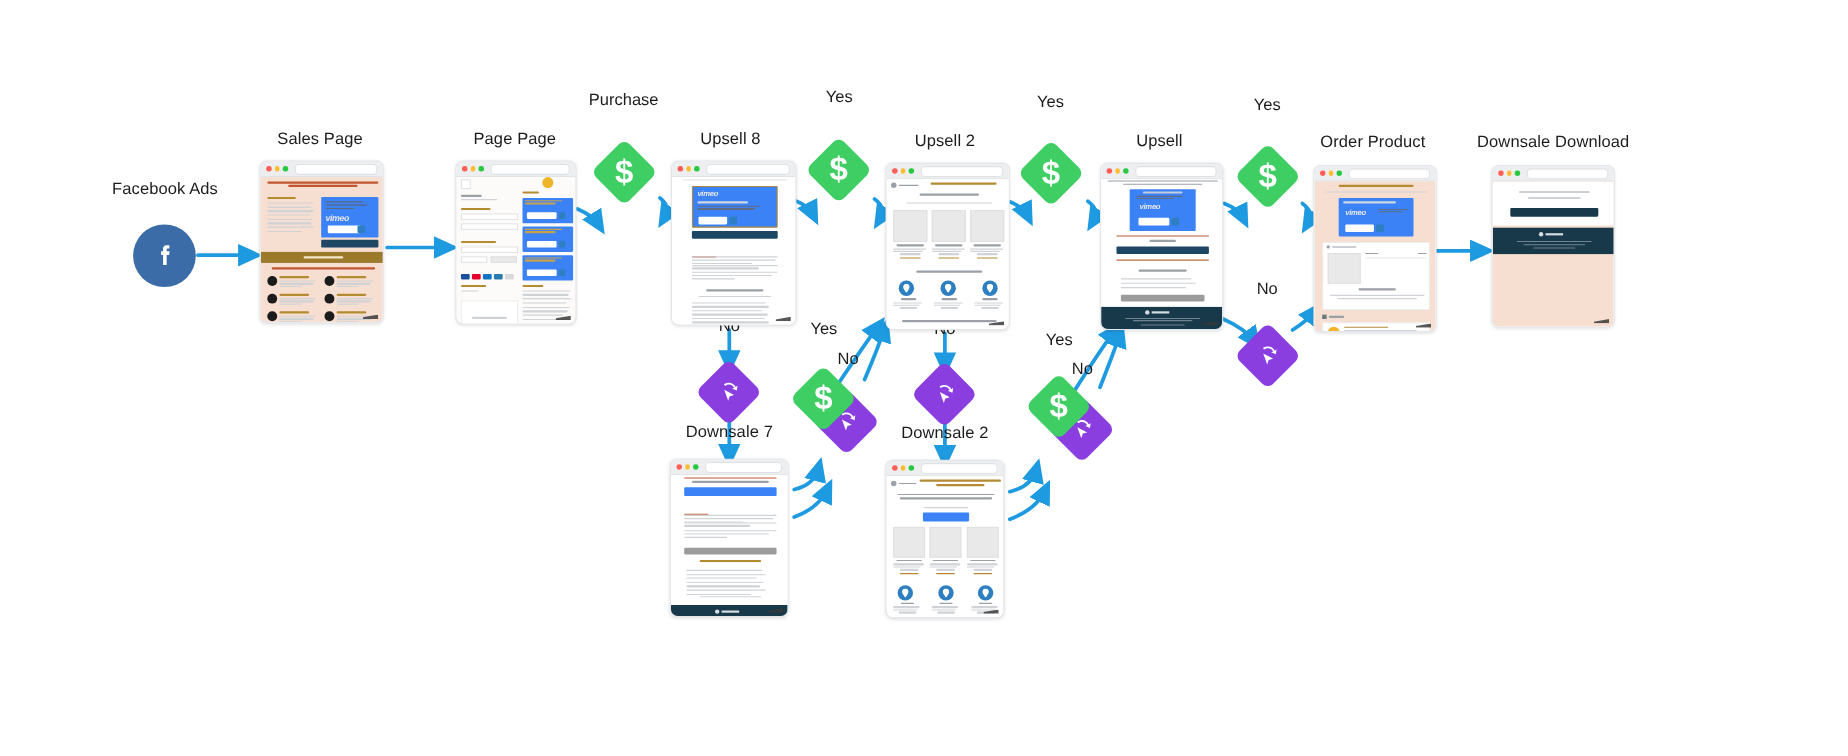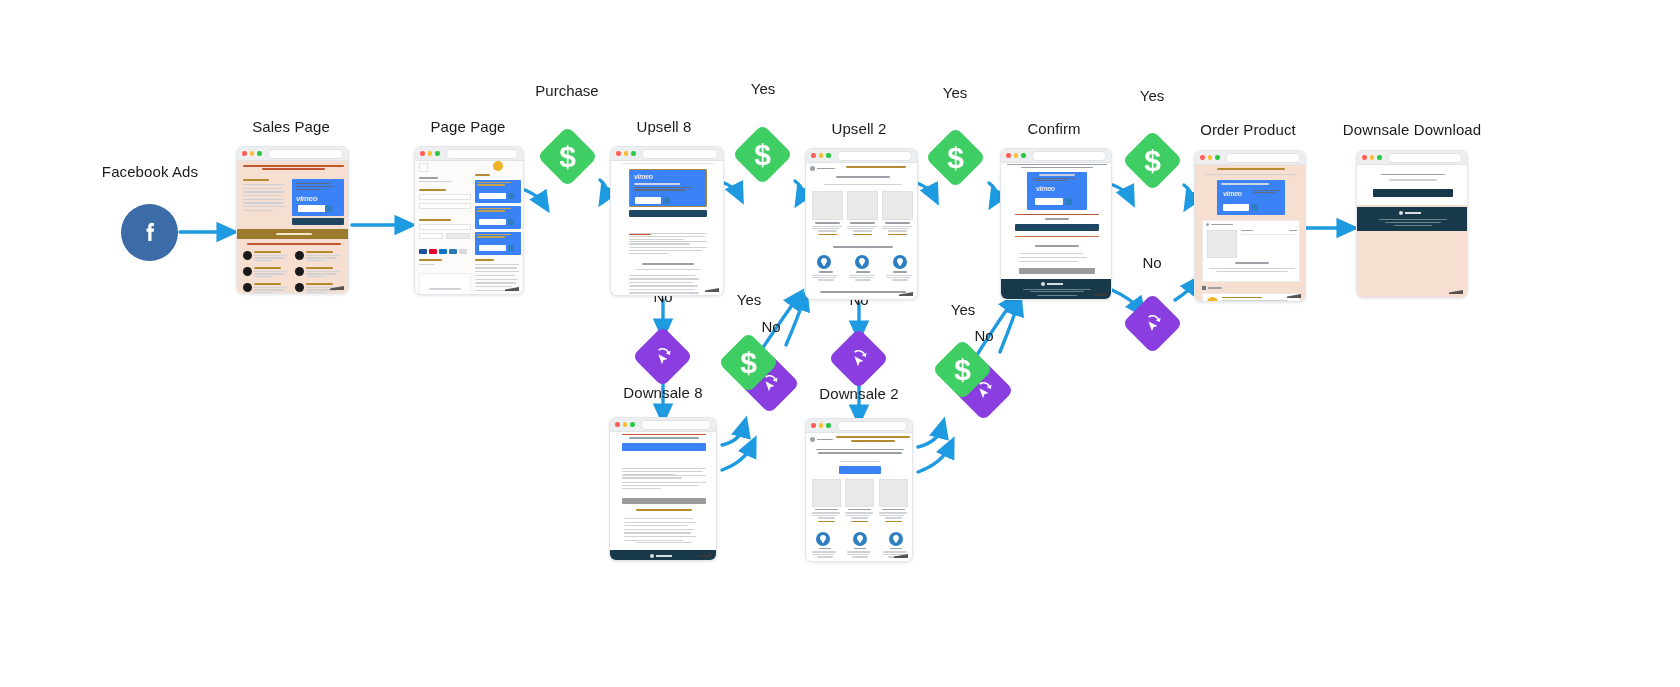--- a/index.html
+++ b/index.html
@@ -193,24 +193,24 @@
       <path d="M1112,290 q20,9 28,20"></path>
 
       <path d="M1175,300 q14,-9 20,-17"></path>
     </g>
   </svg>
 
   <div class="stage-label" style="left:291px;top:118px;">Sales Page</div>
   <div class="stage-label" style="left:468px;top:118px;">Page Page</div>
   <div class="stage-label" style="left:664px;top:118px;">Upsell 8</div>
   <div class="stage-label" style="left:859px;top:120px;">Upsell 2</div>
-  <div class="stage-label" style="left:1054px;top:120px;">Confirm</div>
+  <div class="stage-label" style="left:1054px;top:120px;">Upsell</div>
   <div class="stage-label" style="left:1248px;top:121px;">Order Product</div>
   <div class="stage-label" style="left:1412px;top:121px;">Downsale Download</div>
-  <div class="stage-label" style="left:663px;top:384px;">Downsale 8</div>
+  <div class="stage-label" style="left:663px;top:384px;">Downsale 7</div>
   <div class="stage-label" style="left:859px;top:385px;">Downsale 2</div>
 
   <div class="edge-label" style="left:567px;top:82px;">Purchase</div>
   <div class="edge-label" style="left:763px;top:80px;">Yes</div>
   <div class="edge-label" style="left:955px;top:84px;">Yes</div>
   <div class="edge-label" style="left:1152px;top:87px;">Yes</div>
   <div class="edge-label" style="left:663px;top:288px;">No</div>
   <div class="edge-label" style="left:859px;top:291px;">No</div>
   <div class="edge-label" style="left:1152px;top:254px;">No</div>
   <div class="edge-label" style="left:749px;top:291px;">Yes</div>

